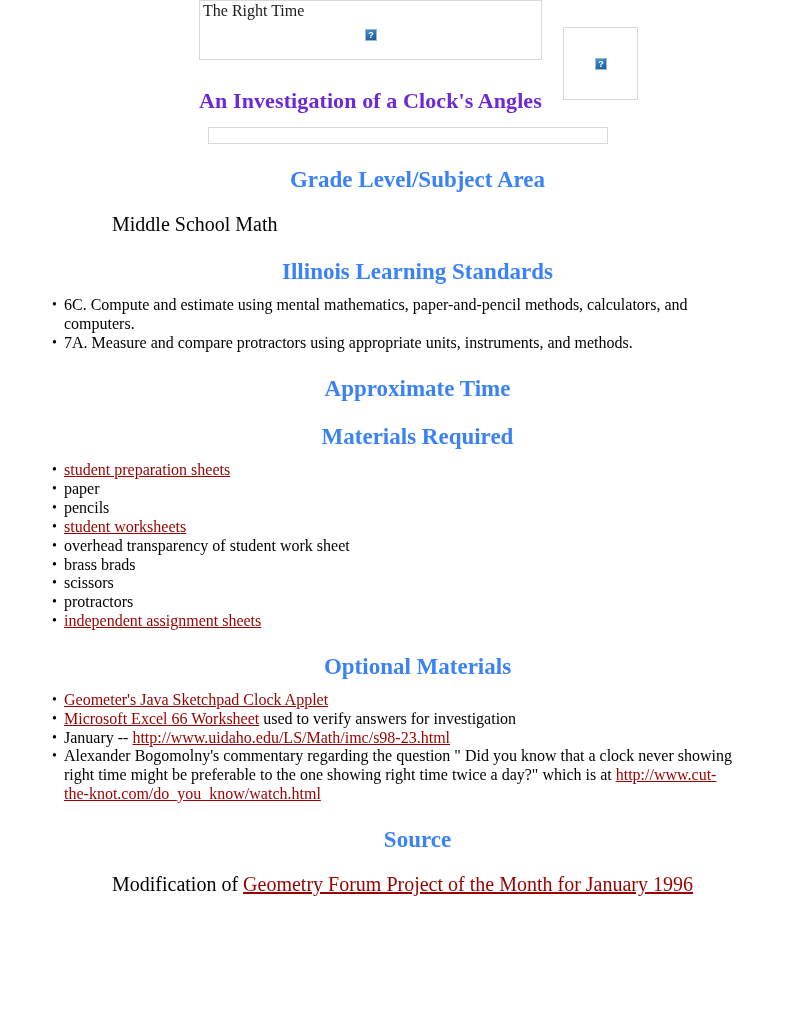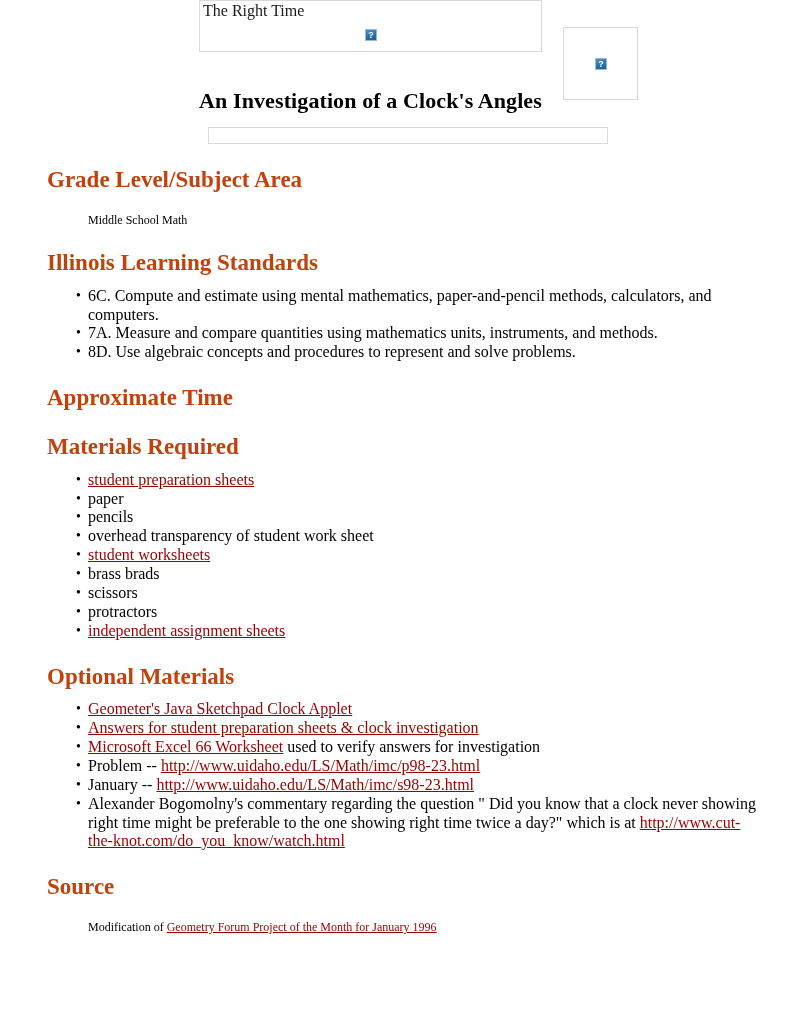--- a/index.html
+++ b/index.html
@@ -44,21 +44,21 @@
   
   .banner-row {
     position: relative;
     height: 108px;
   }
   .banner-left {
     position: absolute;
     left: 199px;
     top: 0px;
     width: 343px;
-    height: 52px;
+    height: 60px;
     box-sizing: border-box;
     border: 1px solid #d9d9d9;
   }
   .banner-left-text {
     position: absolute;
     left: 3px;
     top: 1px;
     font-size: 16px;
     white-space: nowrap;
     color: #1a1a1a;
@@ -84,50 +84,51 @@
   }
 
   .page-title {
     position: absolute;
     left: 0;
     top: 88px;
     width: 741px;
     text-align: center;
     font-size: 22px;
     font-weight: bold;
-    color: #000000;
+    color: #6d28d9;
     letter-spacing: 0.1px;
   }
 
   .divider-box {
     width: 400px;
     height: 17px;
     box-sizing: border-box;
     border: 1px solid #d9d9d9;
     margin: 19px 0 0 208px;
   }
 
   
   .content {
     padding: 0;
   }
   h2.section {
     font-size: 23px;
     font-weight: bold;
-    color: #c2410c;
+    color: #3b82f6;
     margin: 23px 12px 0 47px;
     line-height: 1.12;
+    text-align: center;
   }
   .para {
-    margin: 20px 0 0 88px;
-    font-size: 12px;
+    margin: 20px 0 0 112px;
+    font-size: 20px;
   }
   ul.bullets {
-    margin: 11px 0 0 0;
-    padding: 0 0 0 88px;
+    margin: 11px 0 0 12px;
+    padding: 0 0 0 52px;
     list-style: none;
   }
   ul.bullets > li {
     position: relative;
     font-size: 16px;
     line-height: 1.18;
     padding: 0;
     margin: 0;
     max-width: 668px;
   }
@@ -164,52 +165,45 @@
 <div class="divider-box"></div>
 
 <div class="content">
 
   <h2 class="section">Grade Level/Subject Area</h2>
   <div class="para">Middle School Math</div>
 
   <h2 class="section">Illinois Learning Standards</h2>
   <ul class="bullets">
     <li>6C. Compute and estimate using mental mathematics, paper-and-pencil methods, calculators, and computers.</li>
-    <li>7A. Measure and compare quantities using mathematics units, instruments, and methods.</li>
-    <li>8D. Use algebraic concepts and procedures to represent and solve problems.</li>
+    <li>7A. Measure and compare protractors using appropriate units, instruments, and methods.</li>
   </ul>
 
   <h2 class="section">Approximate Time</h2>
 
   <h2 class="section">Materials Required</h2>
   <ul class="bullets">
     <li><a class="link" href="#">student preparation sheets</a></li>
     <li>paper</li>
     <li>pencils</li>
+    <li><a class="link" href="#">student worksheets</a></li>
     <li>overhead transparency of student work sheet</li>
-    <li><a class="link" href="#">student worksheets</a></li>
     <li>brass brads</li>
     <li>scissors</li>
     <li>protractors</li>
     <li><a class="link" href="#">independent assignment sheets</a></li>
   </ul>
 
   <h2 class="section">Optional Materials</h2>
   <ul class="bullets">
     <li>
       <a class="link" href="#">Geometer's Java Sketchpad Clock Applet</a>
     </li>
     <li>
-      <a class="link" href="#">Answers for student preparation sheets &amp; clock investigation</a>
-    </li>
-    <li>
       <a class="link" href="#">Microsoft Excel 66 Worksheet</a><span> used to verify answers for investigation</span>
-    </li>
-    <li>
-      <span>Problem -- </span><a class="link" href="#">http://www.uidaho.edu/LS/Math/imc/p98-23.html</a>
     </li>
     <li>
       <span>January -- </span><a class="link" href="#">http://www.uidaho.edu/LS/Math/imc/s98-23.html</a>
     </li>
     <li>
       <span>Alexander Bogomolny's commentary regarding the question " Did you know that a clock never showing right time might be preferable to the one showing right time twice a day?" which is at </span><a class="link" href="#">http://www.cut-the-knot.com/do_you_know/watch.html</a>
     </li>
   </ul>
 
   <h2 class="section">Source</h2>

